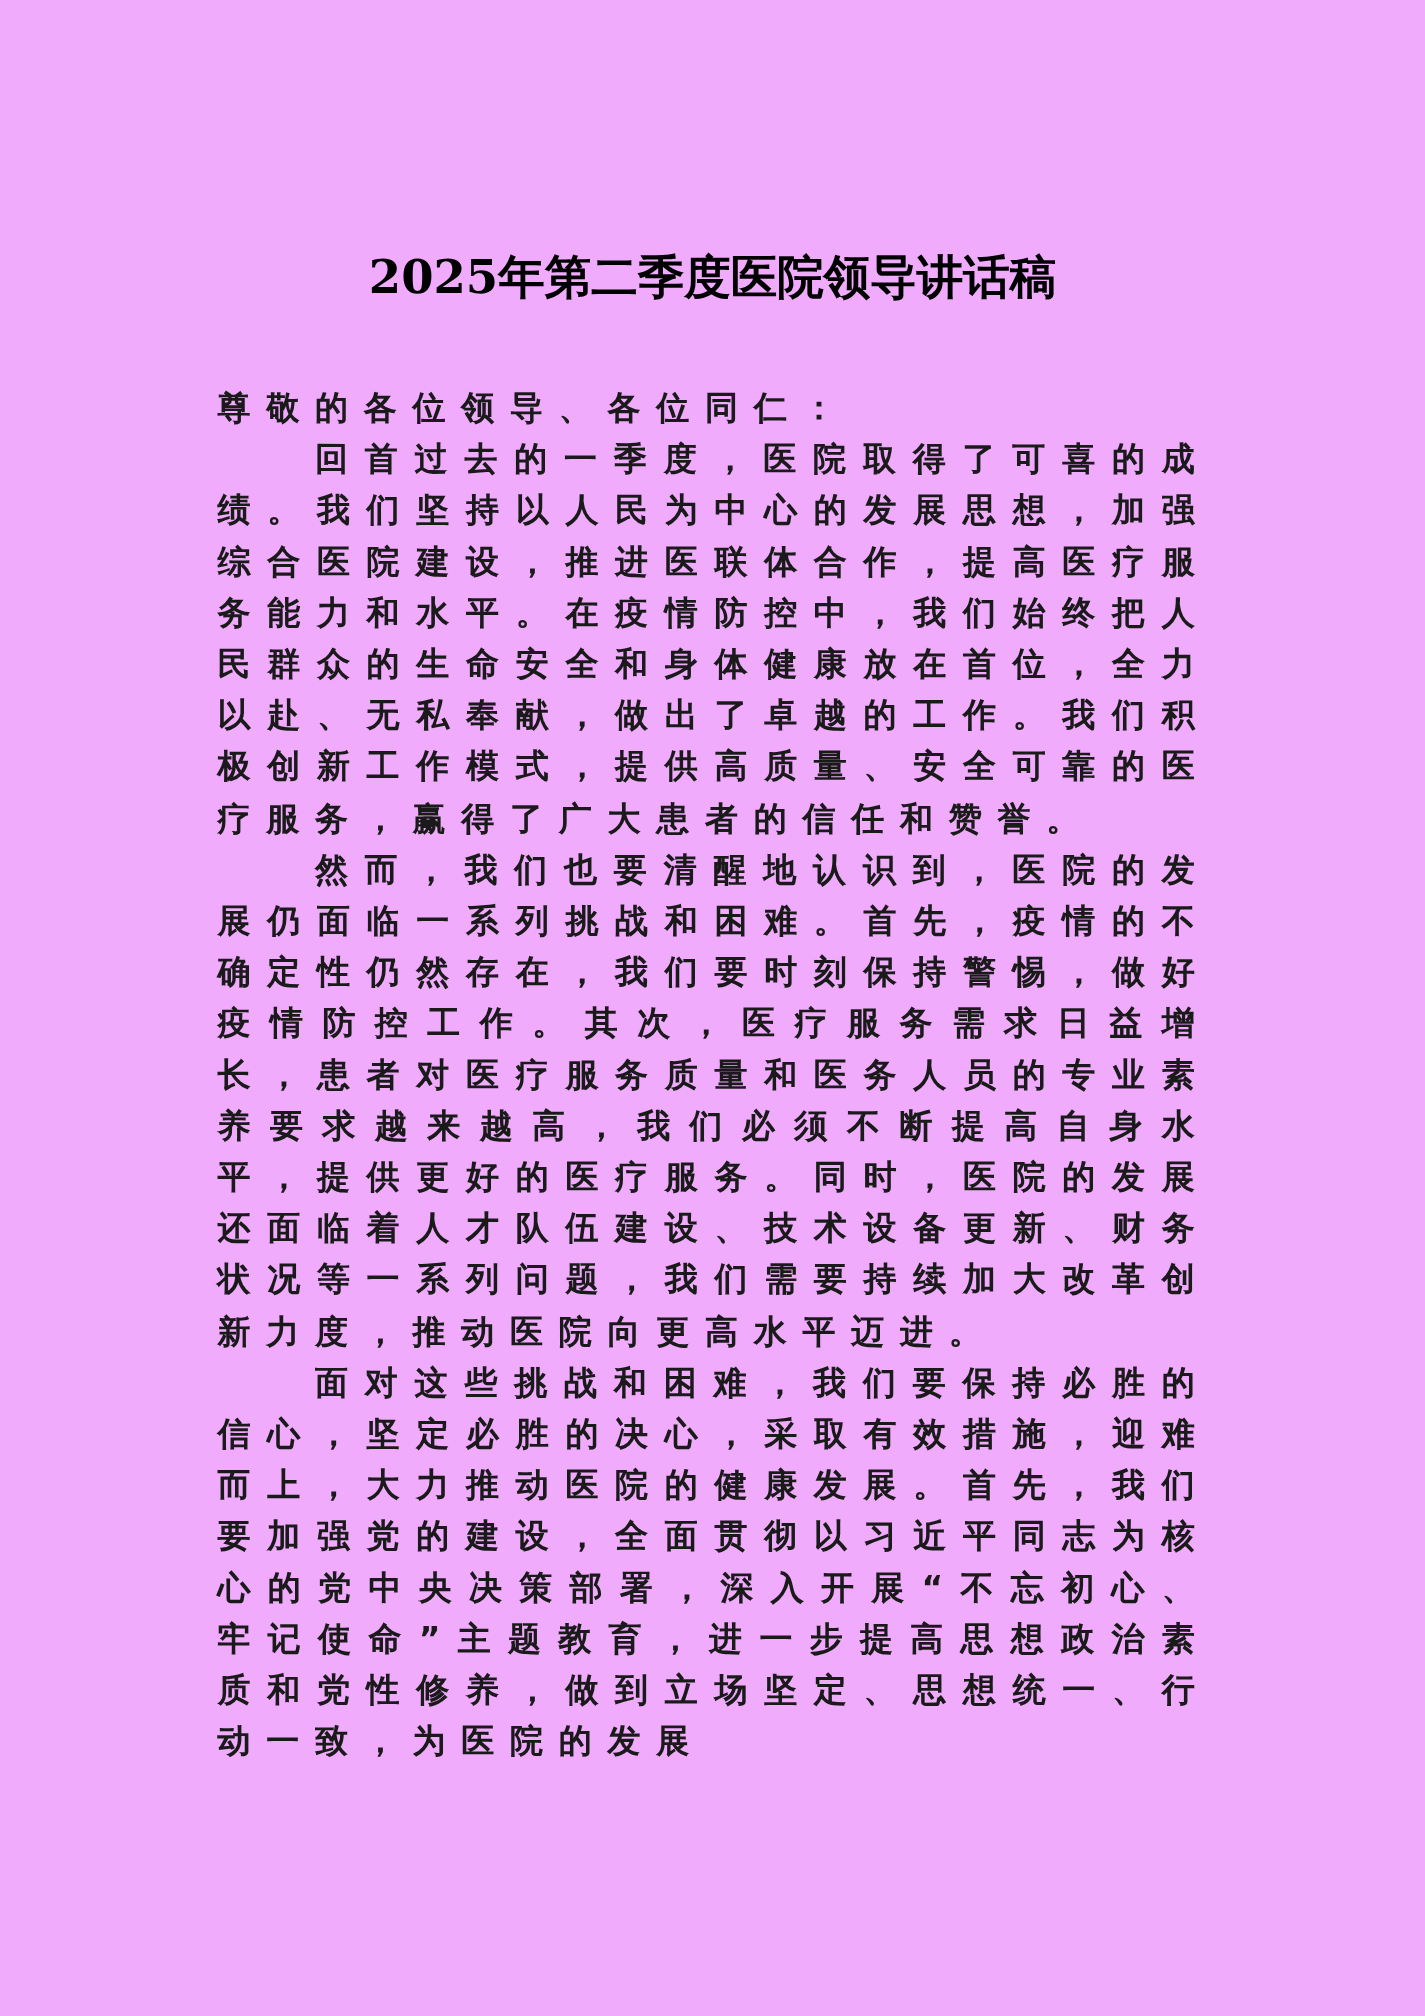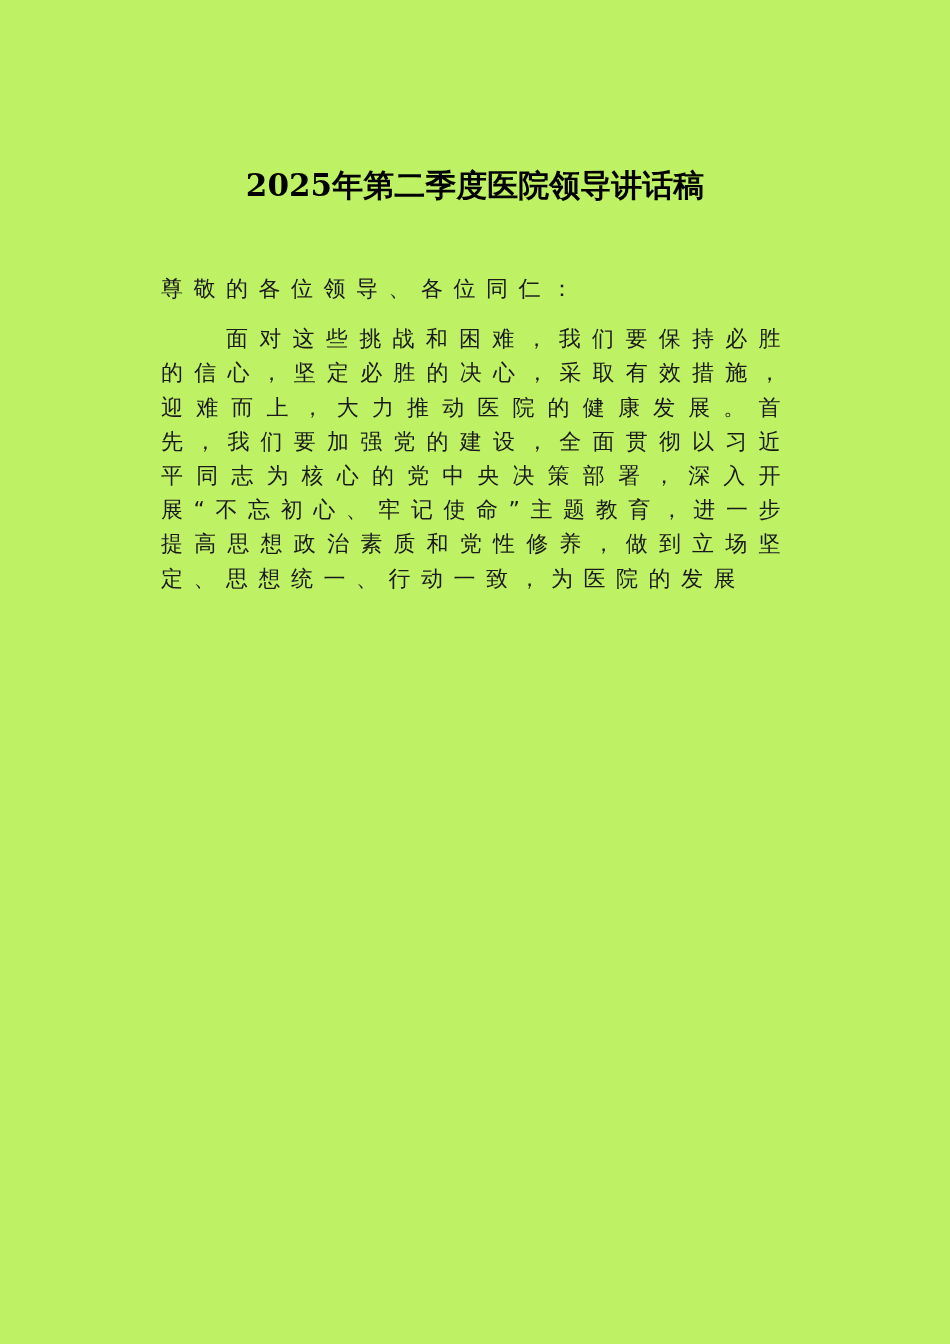--- a/index.html
+++ b/index.html
@@ -13,21 +13,21 @@
       position: relative;
       overflow: hidden;
       color: #111111;
     }
     .page {
       position: absolute;
       left: 0;
       top: 0;
       width: 950px;
       height: 1344px;
-      background: #bef264;
+      background: #f0abfc;
     }
     .title {
       position: absolute;
       left: 0;
       top: 163px;
       width: 950px;
       text-align: center;
       font-family: "DejaVu Serif", "Liberation Serif", serif;
       font-weight: bold;
       font-size: 31px;
@@ -43,33 +43,36 @@
       font-family: "DejaVu Sans", "Liberation Sans", sans-serif;
       font-size: 22px;
       line-height: 34.2px;
       color: #1a1a1a;
       text-align: justify;
       text-justify: inter-character;
       letter-spacing: 10.5px;
       word-break: break-all;
     }
     .body-text p {
-      margin: 16px;
+      margin: 0;
       padding: 0;
+      font-weight: bold;
     }
     .body-text p.indent {
       text-indent: 65px;
     }
     .salutation {
       margin: 0;
     }
   </style>
 </head>
 <body>
 
 <div class="page">
   <div class="title">2025年第二季度医院领导讲话稿</div>
 
   <div class="body-text">
     <p class="salutation">尊敬的各位领导、各位同仁：</p>
+    <p class="indent">回首过去的一季度，医院取得了可喜的成绩。我们坚持以人民为中心的发展思想，加强综合医院建设，推进医联体合作，提高医疗服务能力和水平。在疫情防控中，我们始终把人民群众的生命安全和身体健康放在首位，全力以赴、无私奉献，做出了卓越的工作。我们积极创新工作模式，提供高质量、安全可靠的医疗服务，赢得了广大患者的信任和赞誉。</p>
+    <p class="indent">然而，我们也要清醒地认识到，医院的发展仍面临一系列挑战和困难。首先，疫情的不确定性仍然存在，我们要时刻保持警惕，做好疫情防控工作。其次，医疗服务需求日益增长，患者对医疗服务质量和医务人员的专业素养要求越来越高，我们必须不断提高自身水平，提供更好的医疗服务。同时，医院的发展还面临着人才队伍建设、技术设备更新、财务状况等一系列问题，我们需要持续加大改革创新力度，推动医院向更高水平迈进。</p>
     <p class="indent">面对这些挑战和困难，我们要保持必胜的信心，坚定必胜的决心，采取有效措施，迎难而上，大力推动医院的健康发展。首先，我们要加强党的建设，全面贯彻以习近平同志为核心的党中央决策部署，深入开展“不忘初心、牢记使命”主题教育，进一步提高思想政治素质和党性修养，做到立场坚定、思想统一、行动一致，为医院的发展</p>
   </div>
 </div>
 
 </body></html>

